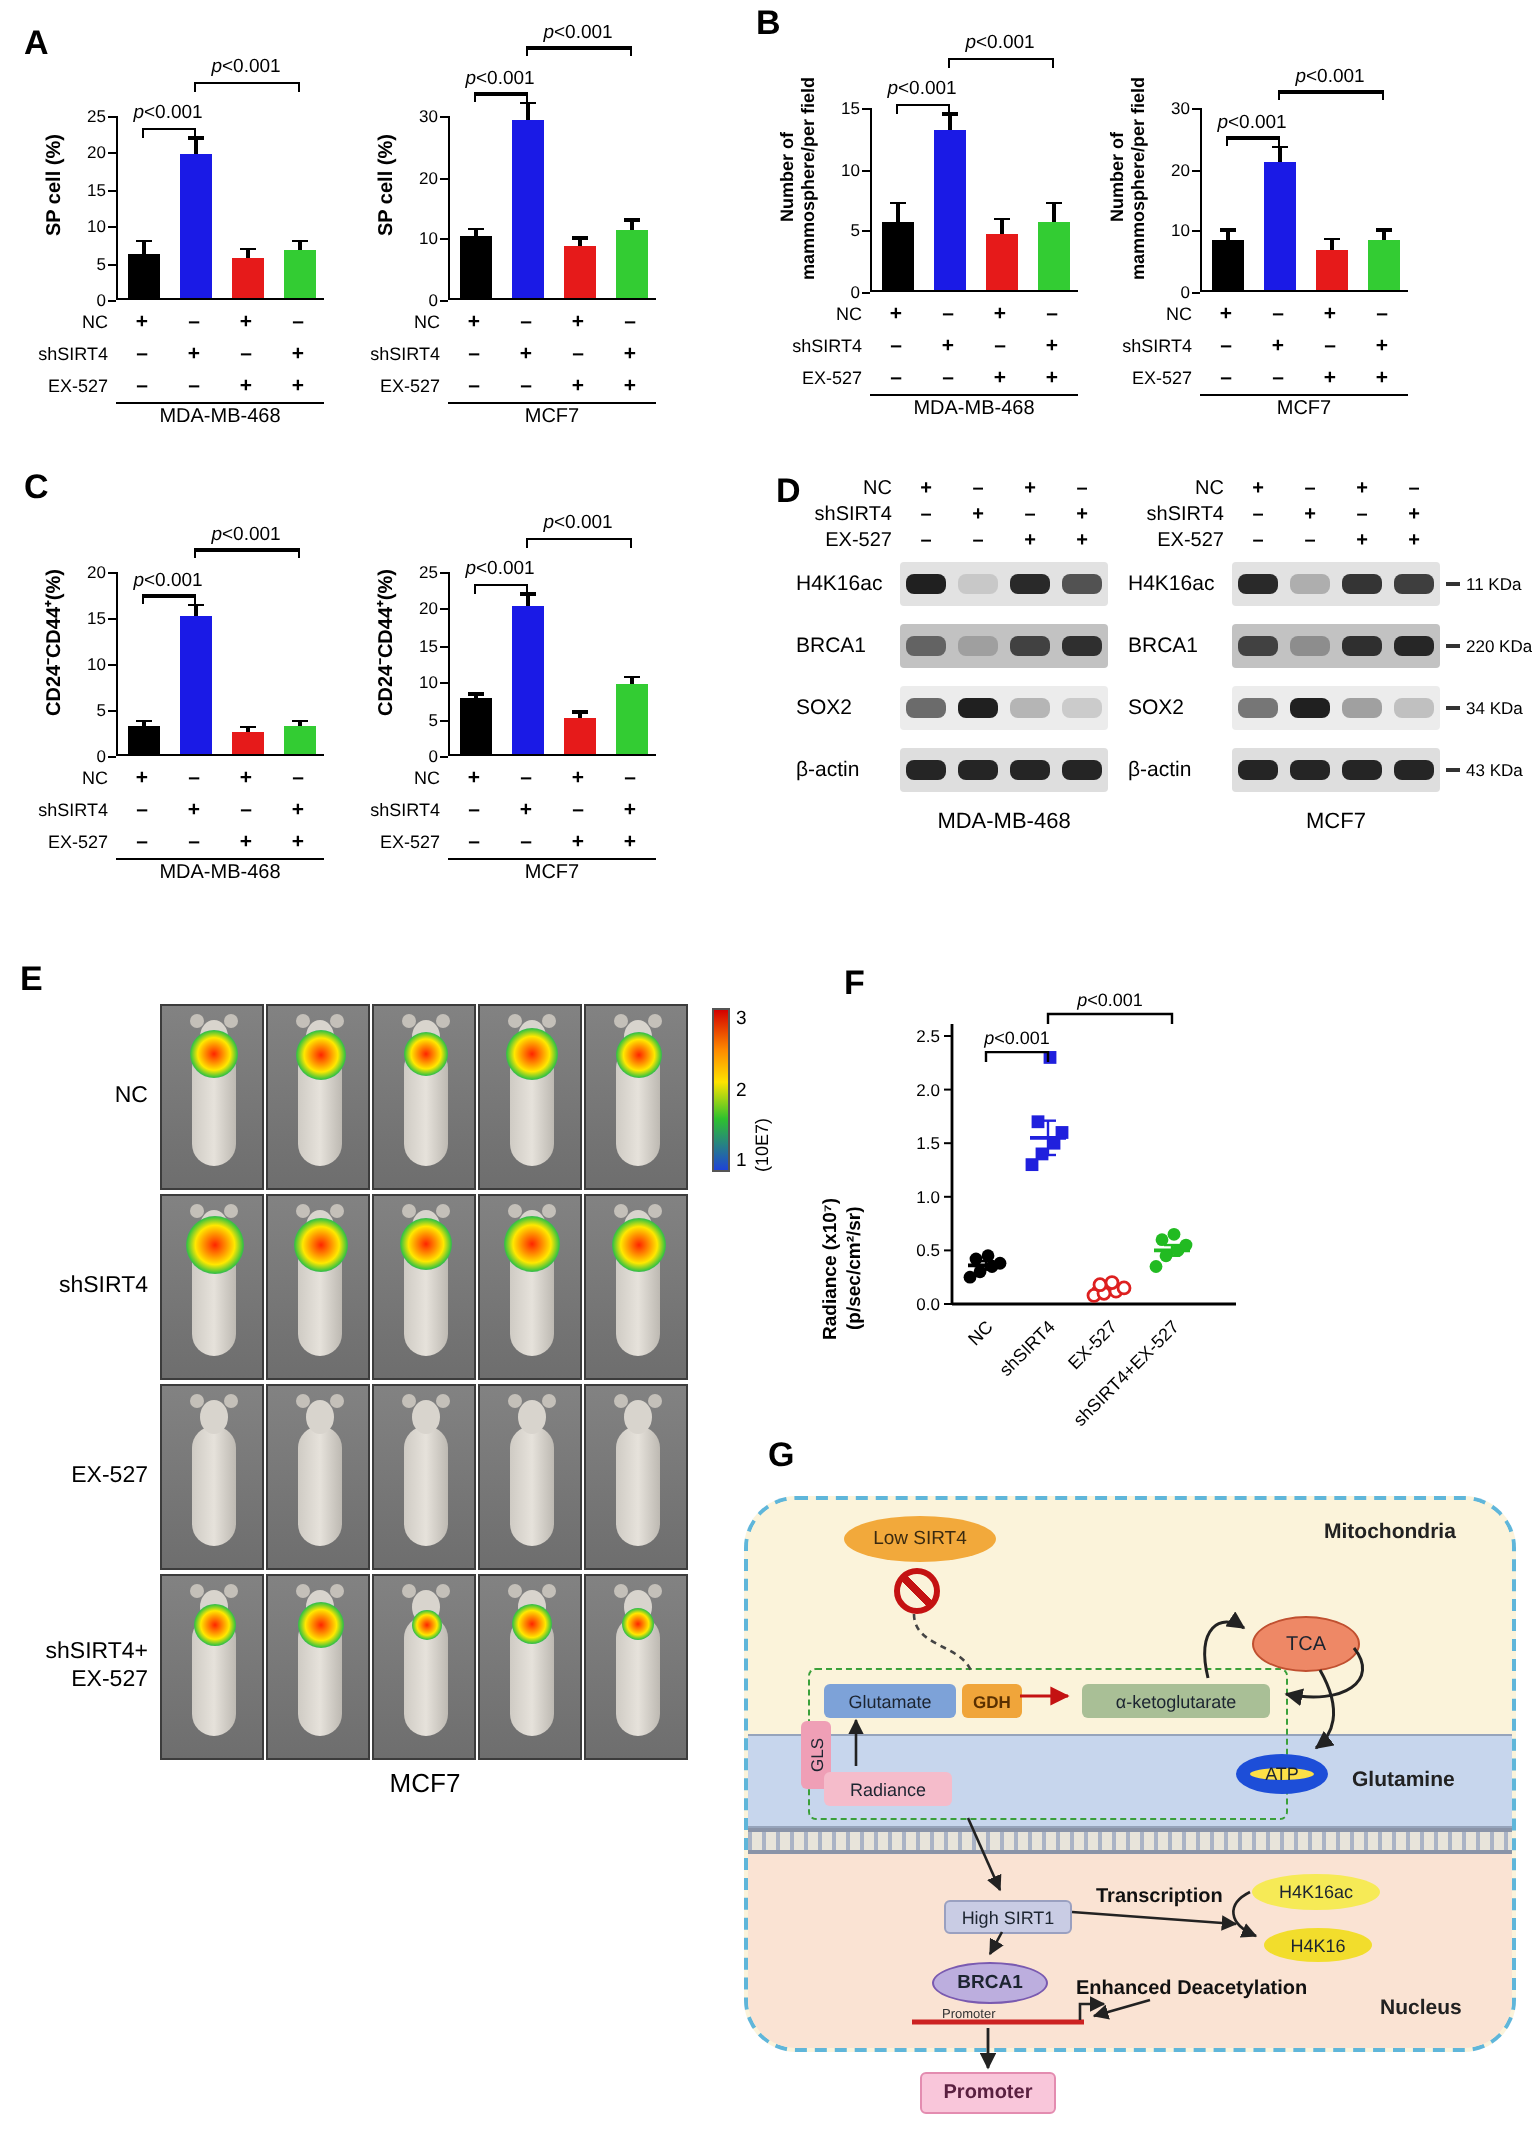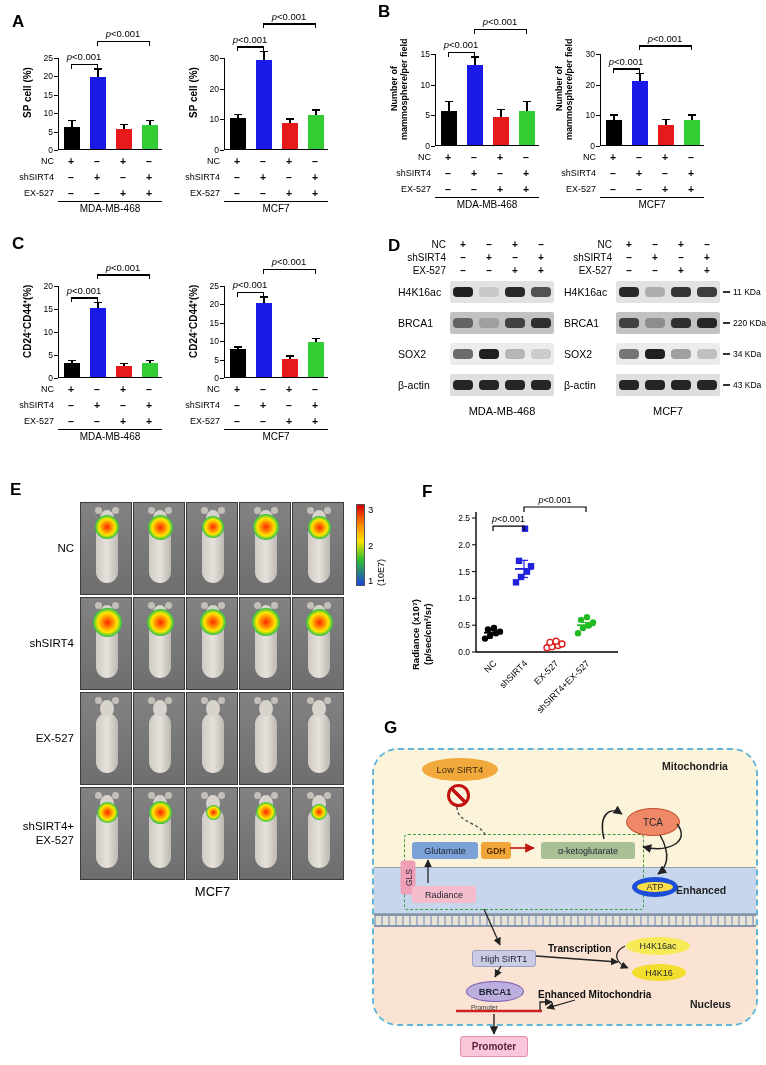--- a/index.html
+++ b/index.html
@@ -72,21 +72,21 @@
 #g-lab-nuc{left:316px;top:248px}
 .g-dashbox{position:absolute;left:30px;top:84px;width:240px;height:76px;border:1.6px dashed #3aa03a;border-radius:4px}
 .gnode{position:absolute;display:flex;align-items:center;justify-content:center;font-size:9px;color:#1c2430;border-radius:3px;white-space:nowrap}
 .gell{border-radius:50% !important}
 #g-lowsirt4{left:48px;top:8px;width:76px;height:23px;background:#f2a93b;border-radius:50%;font-size:9.5px;color:#3a2a10}
 #g-noicon{position:absolute;left:73px;top:34px;width:23px;height:23px;border:3px solid #c41212;border-radius:50%;background:linear-gradient(45deg,transparent 42%,#c41212 42%,#c41212 58%,transparent 58%)}
 #g-glutamate{left:38px;top:92px;width:66px;height:17px;background:#7da2d8}
 #g-gdh{left:107px;top:92px;width:30px;height:17px;background:#f0a53a;color:#5a3000;font-weight:bold;font-size:8.5px}
 #g-akg{left:167px;top:92px;width:94px;height:17px;background:#a9bf96}
 #g-tca{left:252px;top:58px;width:54px;height:28px;background:#ee8866;border:1px solid #c05030;font-size:10px}
-#g-atp{left:258px;top:127px;width:46px;height:20px;background:#fde047;border:5px solid #1d4ed8}
+#g-atp{left:244px;top:127px;width:46px;height:20px;background:#fde047;border:7px solid #1d4ed8}
 #g-gls{left:17px;top:120px;width:34px;height:15px;background:#ef9fb6;transform:rotate(-90deg);font-size:8.5px}
 #g-glutamine{left:38px;top:136px;width:64px;height:17px;background:#f5bccb}
 #g-highsirt1{left:98px;top:200px;width:64px;height:17px;background:#c9cce4;border:1px solid #9aa0c0}
 .g-text{position:absolute;font-weight:bold;color:#111}
 #g-deacet{left:174px;top:193px;font-size:10px}
 #g-h4k16ac{left:252px;top:187px;width:64px;height:18px;background:#f6ea56}
 #g-h4k16{left:258px;top:214px;width:54px;height:17px;background:#f2dd2c}
 #g-brca1{left:92px;top:231px;width:58px;height:21px;background:#bcaede;border:1.6px solid #7a5ab0;font-weight:bold;font-size:9.5px}
 #g-enht{left:164px;top:239px;font-size:10px}
 #g-promoter{left:97px;top:254px;font-size:6.5px;font-weight:normal;color:#333}
@@ -818,38 +818,38 @@
 
   <section class="panel" id="panel-G" style="left:364px;top:718px;width:402px;height:347px">
     <span class="plabel" style="left:20px;top:0">G</span>
     <div id="g-wrap">
       <div class="g-box">
         <div class="g-mito"></div>
         <div class="g-cyto"></div>
         <div class="g-bilayer"></div>
         <div class="g-nucleus"></div>
         <div class="g-rlabel" id="g-lab-mito">Mitochondria</div>
-        <div class="g-rlabel" id="g-lab-cyto">Enhanced</div>
+        <div class="g-rlabel" id="g-lab-cyto">Glutamine</div>
         <div class="g-rlabel" id="g-lab-nuc">Nucleus</div>
         <div class="g-dashbox"></div>
         <div class="gnode" id="g-lowsirt4">Low SIRT4</div>
         <div id="g-noicon"></div>
         <div class="gnode" id="g-glutamate">Glutamate</div>
         <div class="gnode" id="g-gdh">GDH</div>
         <div class="gnode" id="g-akg">α-ketoglutarate</div>
         <div class="gnode gell" id="g-tca">TCA</div>
         <div class="gnode gell" id="g-atp">ATP</div>
         <div class="gnode" id="g-gls">GLS</div>
         <div class="gnode" id="g-glutamine">Radiance</div>
         <div class="gnode" id="g-highsirt1">High SIRT1</div>
         <div class="g-text" id="g-deacet">Transcription</div>
         <div class="gnode gell" id="g-h4k16ac">H4K16ac</div>
         <div class="gnode gell" id="g-h4k16">H4K16</div>
         <div class="gnode gell" id="g-brca1">BRCA1</div>
-        <div class="g-text" id="g-enht">Enhanced Mitochondria</div>
+        <div class="g-text" id="g-enht">Enhanced Deacetylation</div>
         <div class="g-text" id="g-promoter">Promoter</div>
       </div>
       <div class="gnode" id="g-stemness">Promoter</div>
       <svg id="g-arrows" width="386" height="312" xmlns="http://www.w3.org/2000/svg">
         <defs>
           <marker id="mka" markerWidth="7" markerHeight="6" refX="5.5" refY="3" orient="auto">
               <path d="M0,0L6,3L0,6Z" fill="#222"></path>
             </marker>
           <marker id="mkr" markerWidth="7" markerHeight="6" refX="5.5" refY="3" orient="auto">
               <path d="M0,0L6,3L0,6Z" fill="#c41212"></path>

